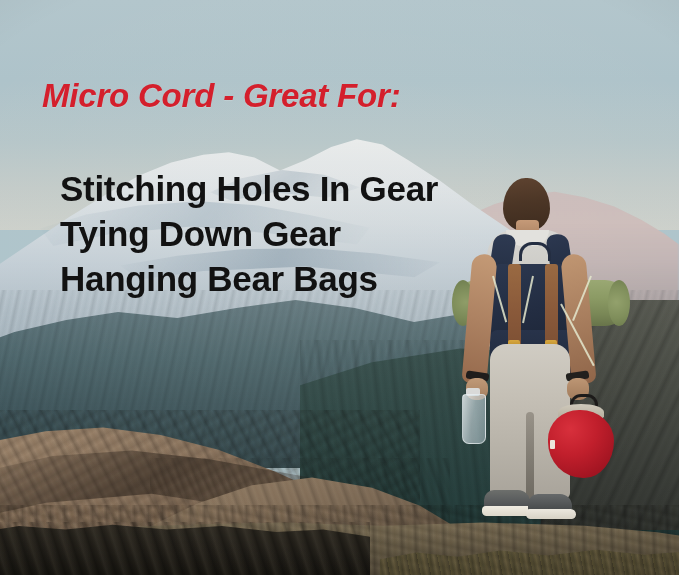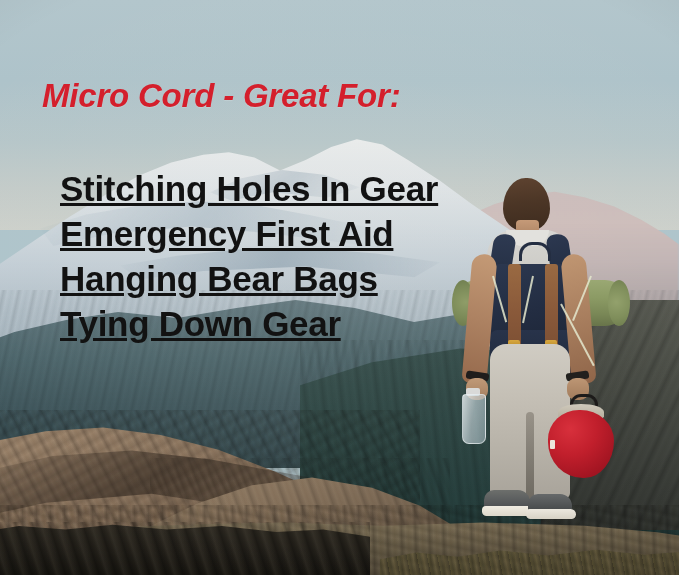--- a/index.html
+++ b/index.html
@@ -502,21 +502,20 @@
     padding: 0;
     list-style: none;
   }
   .bullets li {
     font-size: 35px;
     font-weight: 700;
     line-height: 45px;
     color: #121212;
     white-space: nowrap;
     letter-spacing: -0.3px;
-    text-decoration: underline;
   }
 </style>
 </head>
 <body>
 
 <div id="poster">
 
   <div class="photo">
     <div class="sky"></div>
     <div class="far-range-right"></div>
@@ -599,18 +598,17 @@
     <div class="shoe-left"></div>
     <div class="shoe-left-sole"></div>
     <div class="shoe-right"></div>
     <div class="shoe-right-sole"></div>
   </div>
 
   <div class="headline">Micro Cord - Great For:</div>
 
   <ul class="bullets">
     <li>Stitching Holes In Gear</li>
-    <li>Emergency First Aid</li>
+    <li>Tying Down Gear</li>
     <li>Hanging Bear Bags</li>
-    <li>Tying Down Gear</li>
   </ul>
 
 </div>
 
 </body></html>

